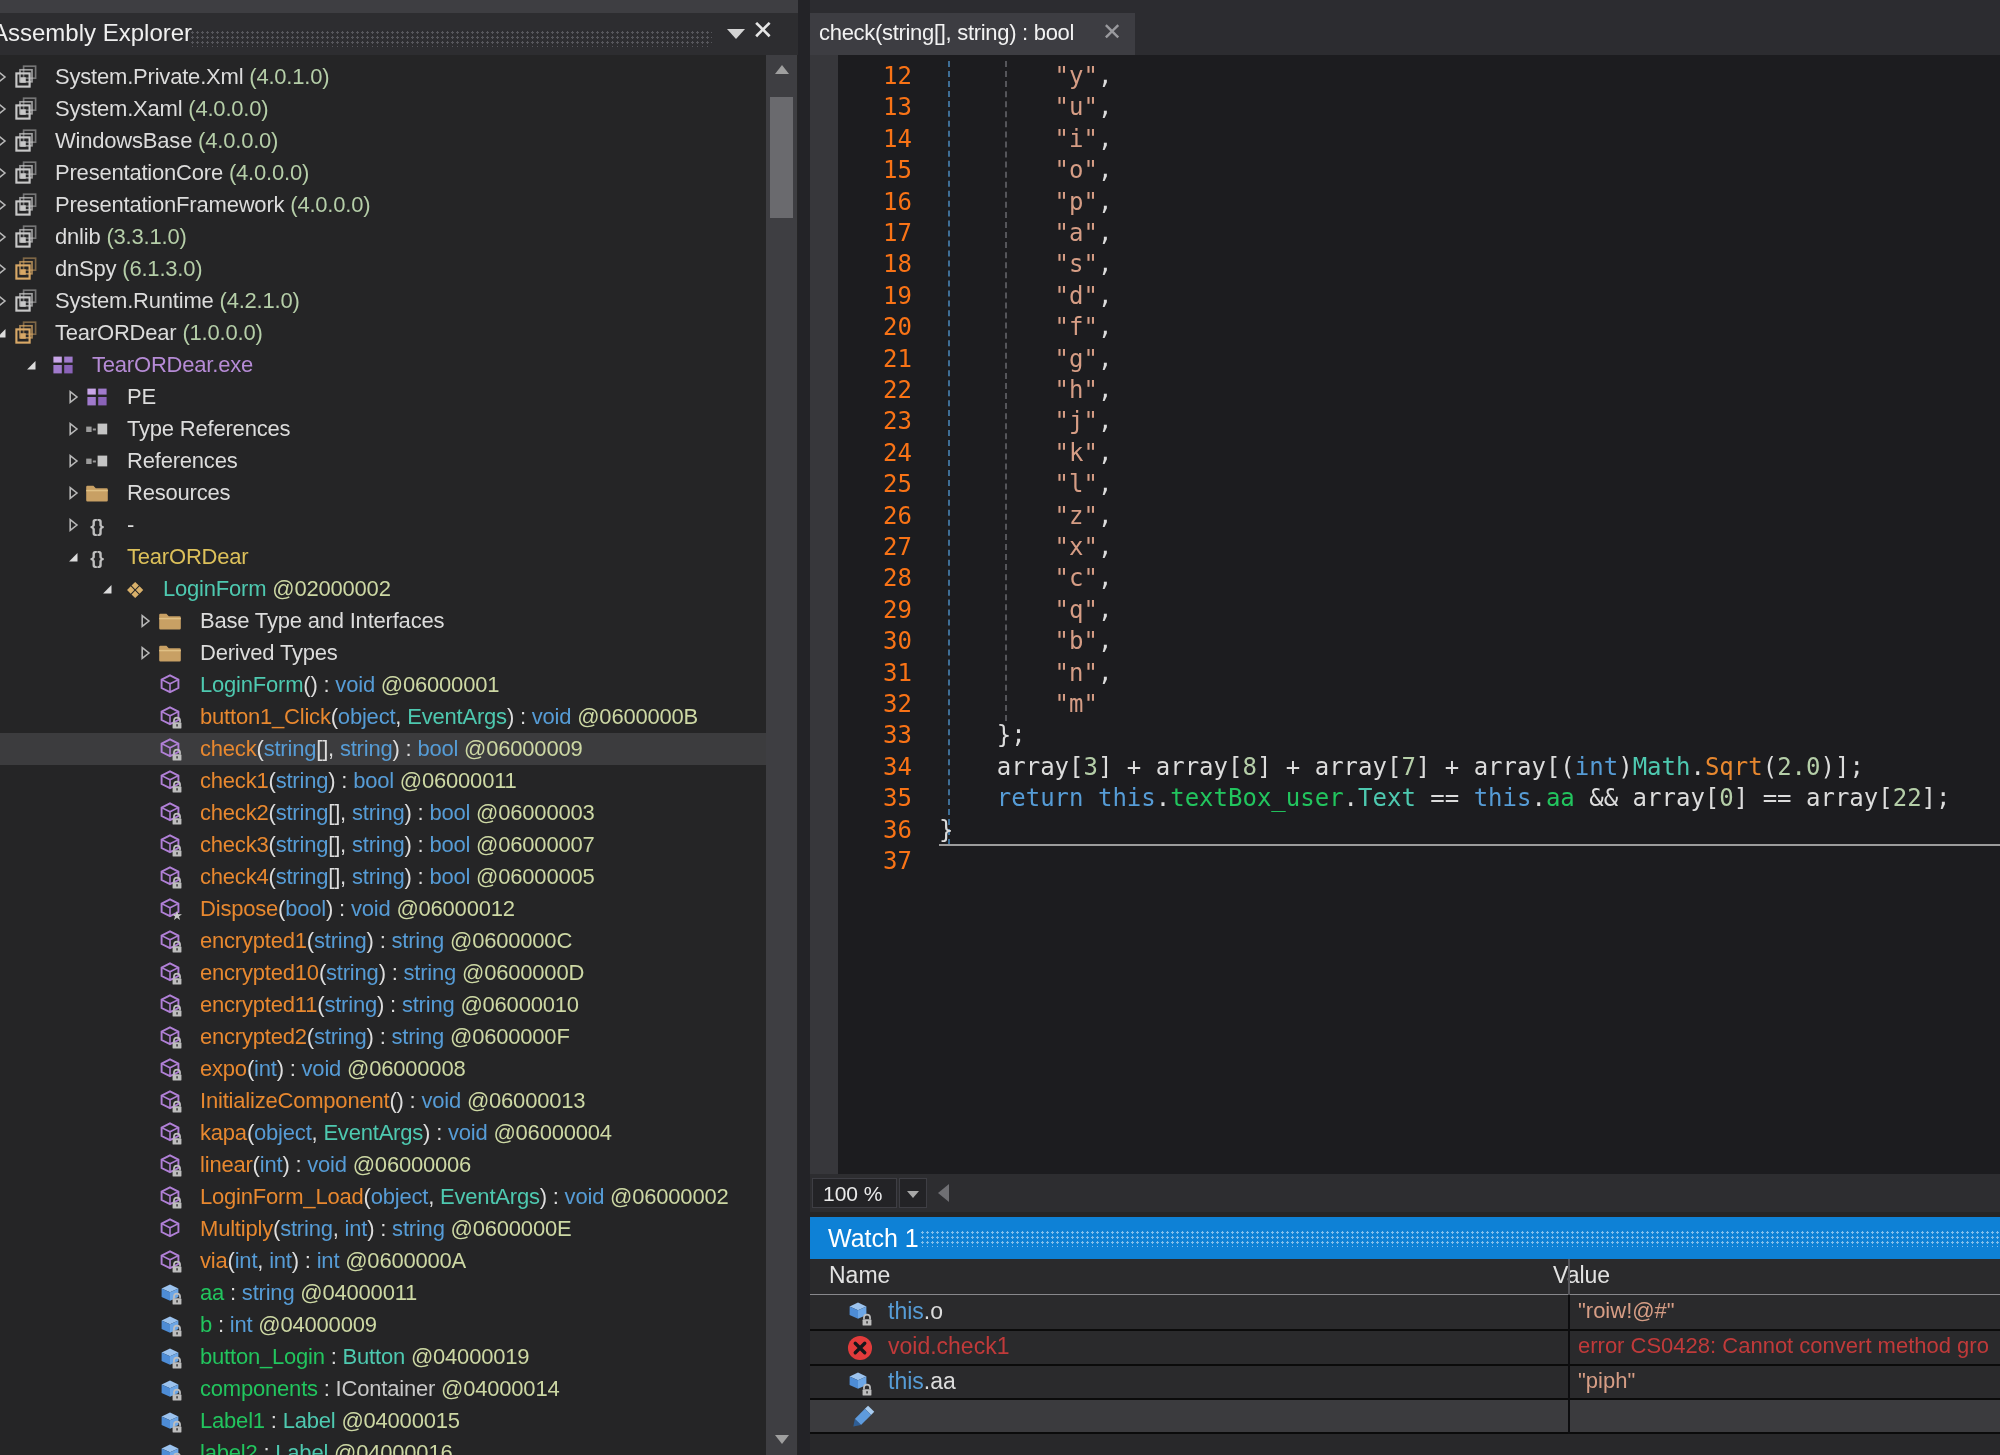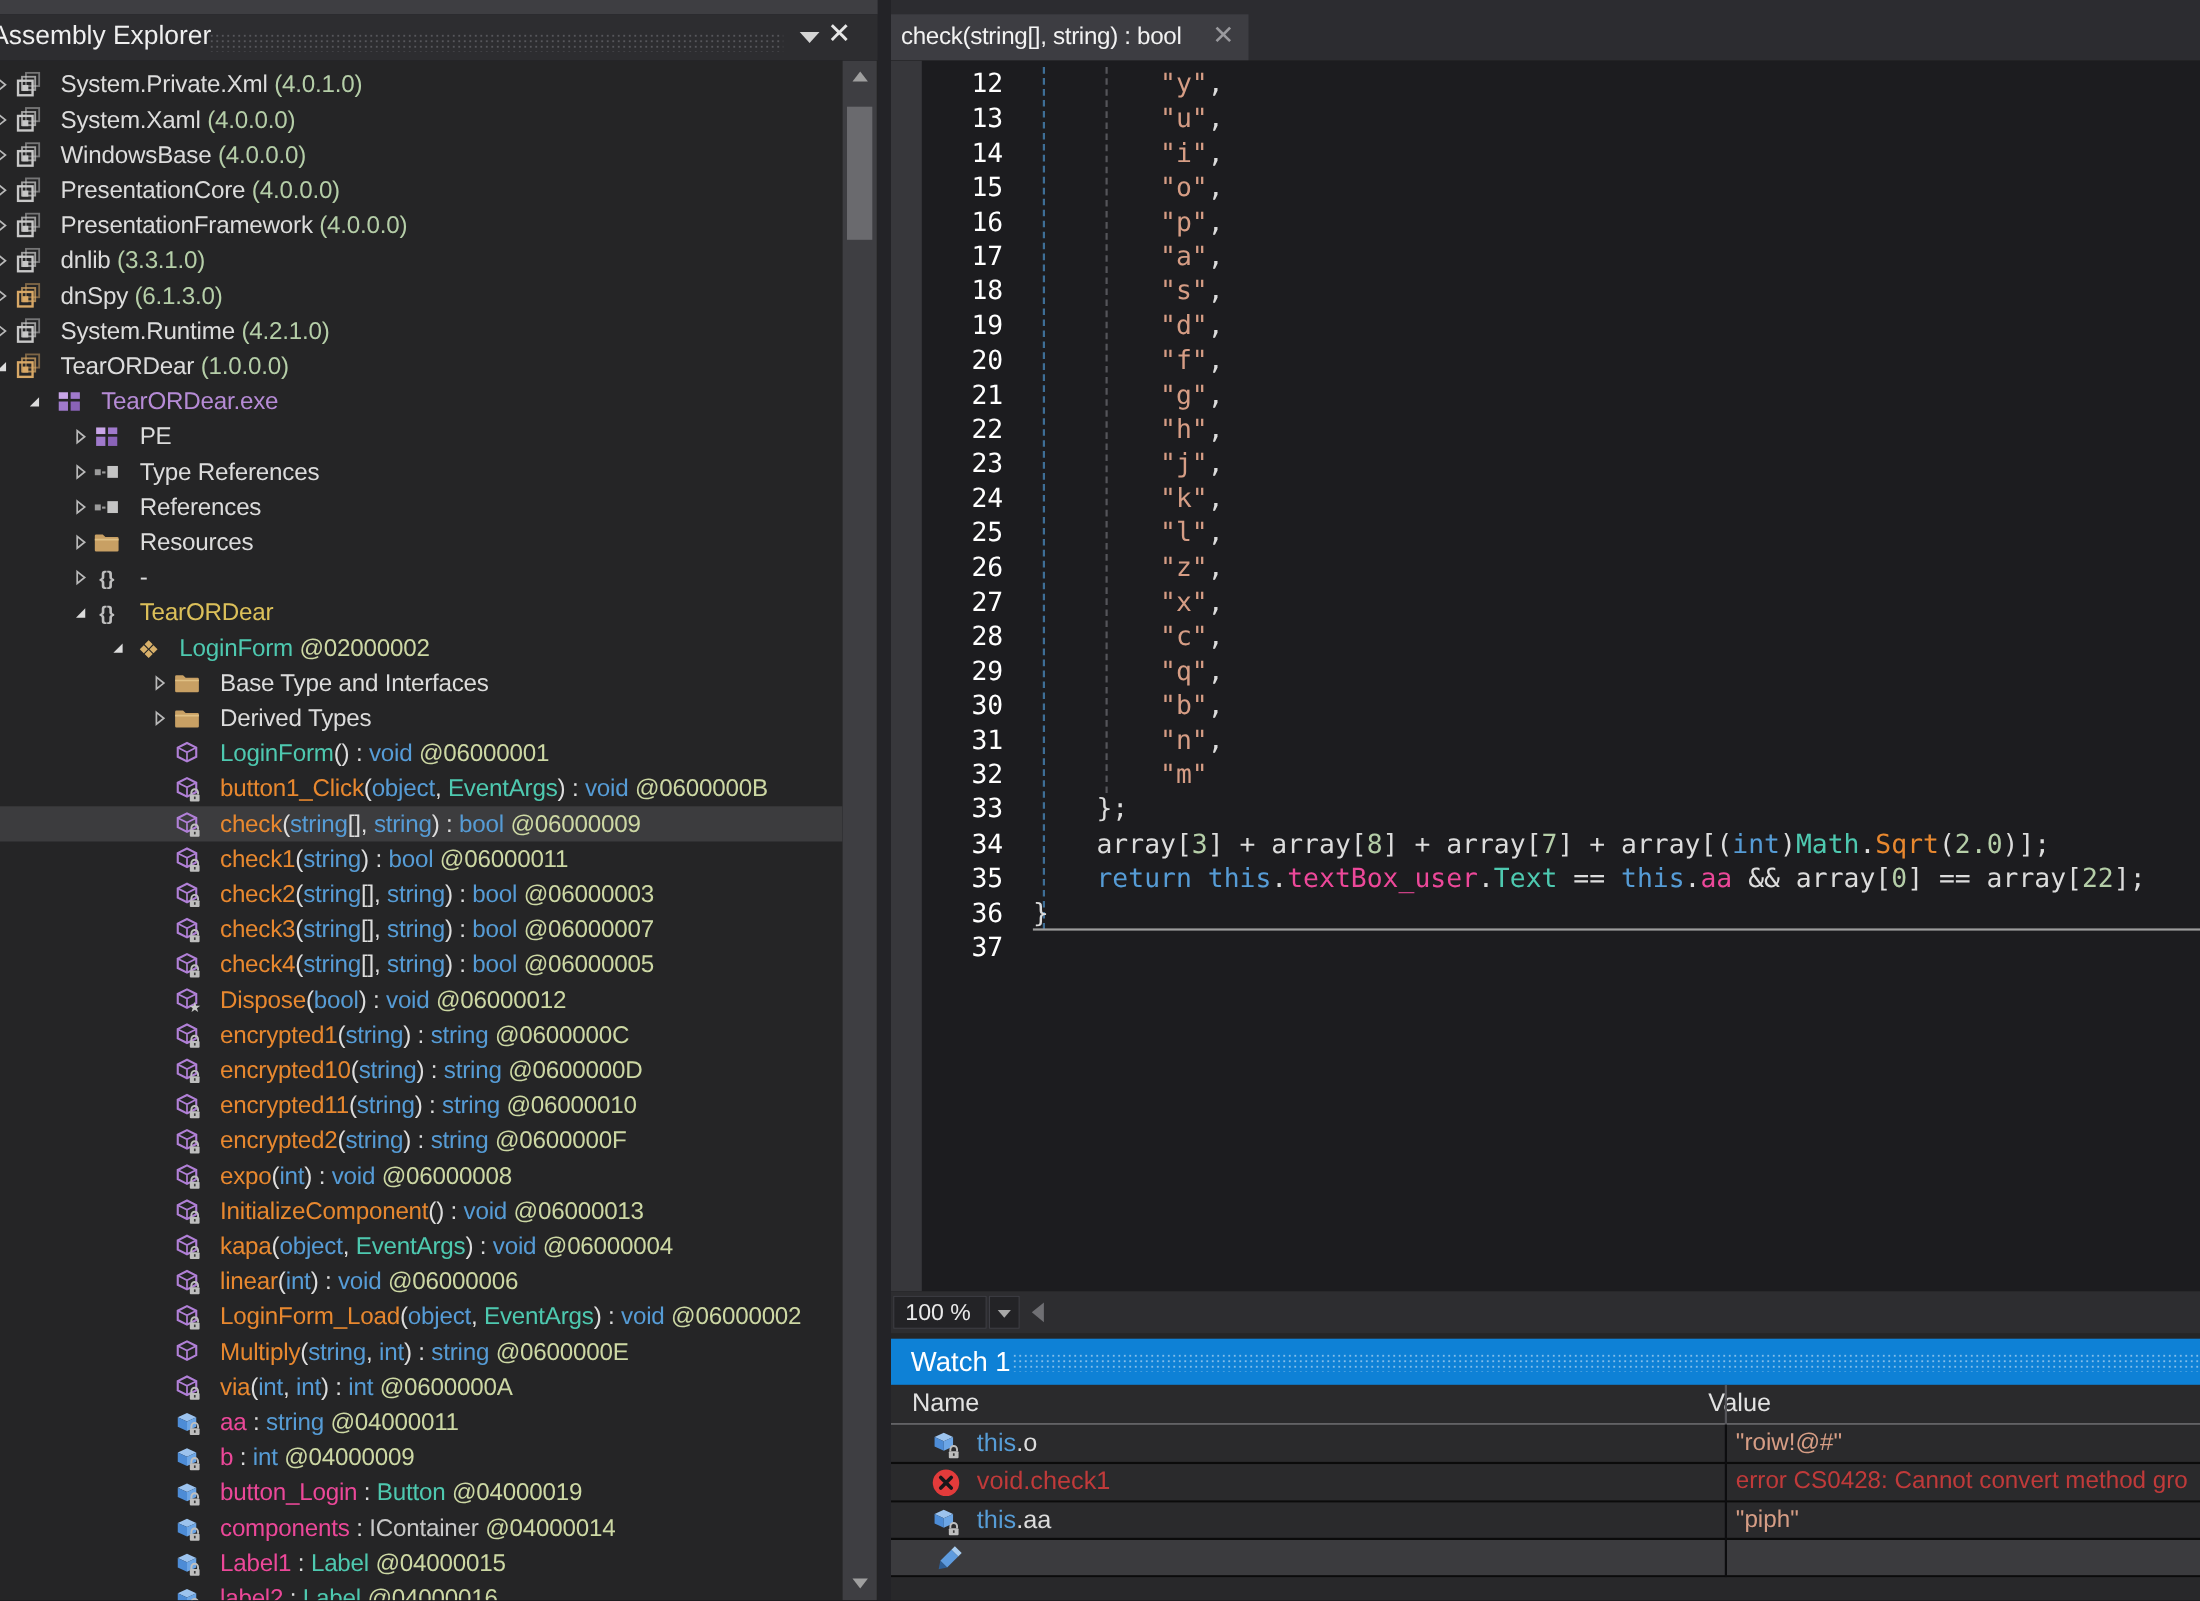--- a/index.html
+++ b/index.html
@@ -38,25 +38,25 @@
   #tab-title{position:absolute;left:9px;top:7px;font-size:22px;letter-spacing:-0.3px;color:#F2F2F2;white-space:nowrap;}
   #tab-close{position:absolute;left:292px;top:5px;font-size:24px;color:#9A9A9E;}
   
   #editor{position:absolute;left:0;top:55px;width:1190px;height:1119px;background:#1C1C1F;overflow:hidden;}
   #ed-margin{position:absolute;left:0;top:0;width:28px;height:1119px;background:#37373B;}
   #guide-blue{position:absolute;left:138px;top:6px;height:784px;width:0;border-left:2px dashed #3E6E96;}
   #guide-gray{position:absolute;left:195px;top:6px;height:660px;width:0;border-left:2px dashed #55555A;}
   #ed-sep{position:absolute;left:129px;top:789px;width:1061px;height:2px;background:#9C9C9C;}
   .cl{position:absolute;left:0;width:1190px;height:31.4px;line-height:31.4px;white-space:pre;
       font-family:"DejaVu Sans Mono","Liberation Mono",monospace;font-size:24px;}
-  .ln{position:absolute;left:0;width:102px;text-align:right;color:#ffffff;}
+  .ln{position:absolute;left:0;width:102px;text-align:right;color:#f97316;}
   .ct{position:absolute;left:129px;}
   
   .c-plain{color:#DCDCDC}.c-kw{color:#569CD6}.c-type{color:#4EC9B0}.c-meth{color:#E8882F}
-  .c-field{color:#ec4899}.c-str{color:#D69D85}.c-num{color:#B5CEA8}.c-addr{color:#CDD8A4}
+  .c-field{color:#22c55e}.c-str{color:#D69D85}.c-num{color:#B5CEA8}.c-addr{color:#CDD8A4}
   .c-ns{color:#DCC05A}.c-mod{color:#B68BD6}.c-gray{color:#C8C8C8}.c-err{color:#C03A3A}
   
   #hscroll{position:absolute;left:0;top:1174px;width:1190px;height:38px;background:#2D2D30;}
   #zoombox{position:absolute;left:2px;top:4px;width:85px;height:30px;background:#232326;border:1px solid #3E3E44;
            color:#EAEAEA;font-size:21px;line-height:30px;padding-left:10px;box-sizing:border-box;}
   #zoomcaret{position:absolute;left:89px;top:4px;width:28px;height:30px;background:#232326;border:1px solid #3E3E44;box-sizing:border-box;}
   #zoomcaret i{position:absolute;left:7px;top:12px;width:0;height:0;display:block;
            border-left:6px solid transparent;border-right:6px solid transparent;border-top:7px solid #A8A8A8;}
   #hleft{position:absolute;left:128px;top:10px;width:0;height:0;
            border-top:9px solid transparent;border-bottom:9px solid transparent;border-right:11px solid #6F6F73;}

